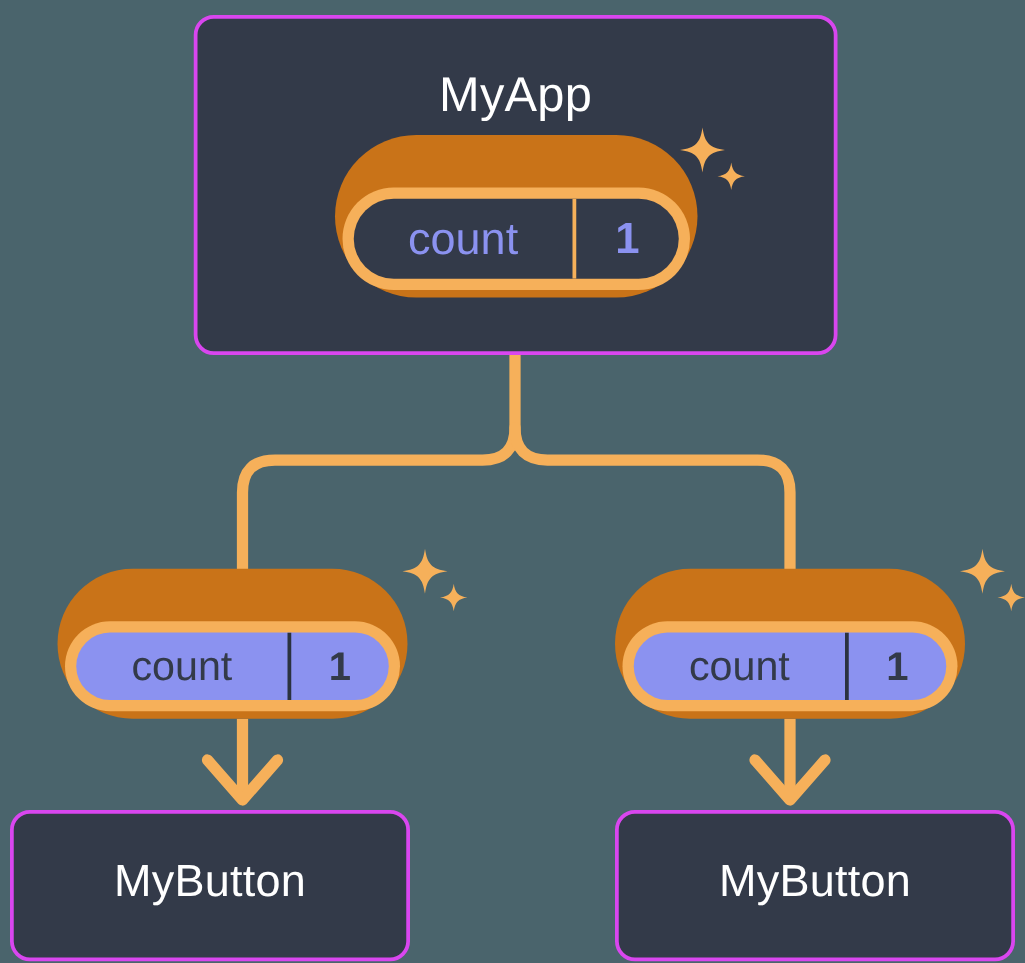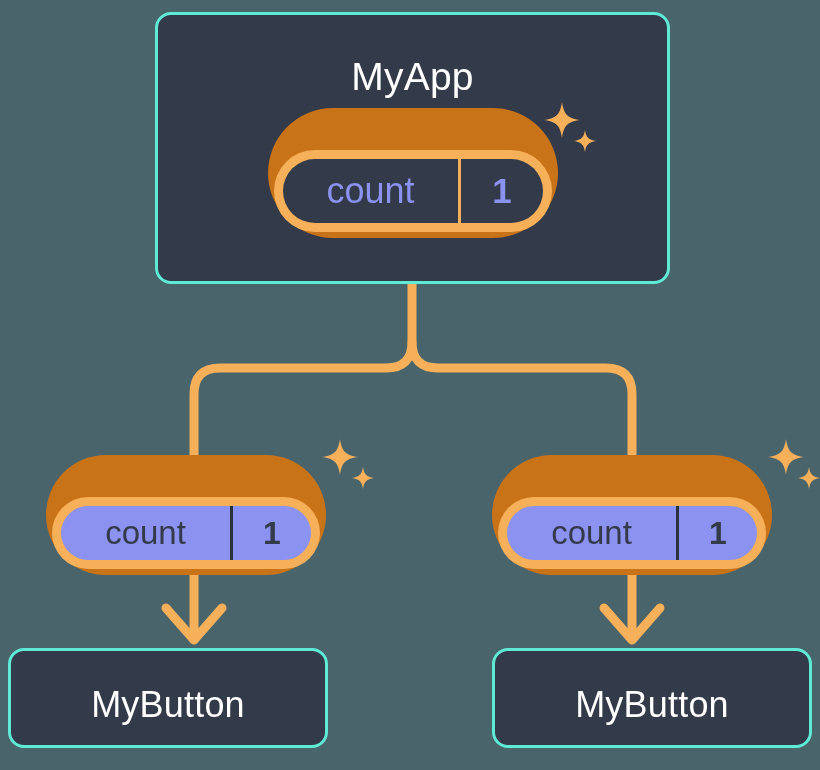--- a/index.html
+++ b/index.html
@@ -27,21 +27,21 @@
     width: 820px;
     height: 770px;
     z-index: 1;
   }
 
   
   .card {
     position: absolute;
     z-index: 3;
     background: #333a49;
-    border: 3px solid #5eead4;
+    border: 3px solid #d946ef;
     border-radius: 16px;
     box-sizing: border-box;
   }
   .card-title {
     position: absolute;
     left: 0;
     right: 0;
     text-align: center;
     color: #ffffff;
     font-weight: 400;
@@ -53,21 +53,21 @@
     top: 12px;
     width: 515px;
     height: 272px;
   }
   #card-myapp .card-title {
     top: 40px;
     font-size: 39px;
   }
 
   .card-button {
-    height: 100px;
+    height: 121px;
   }
   .card-button .card-title {
     top: 33px;
     font-size: 36px;
   }
   #card-button-left {
     left: 8px;
     top: 648px;
     width: 320px;
   }

